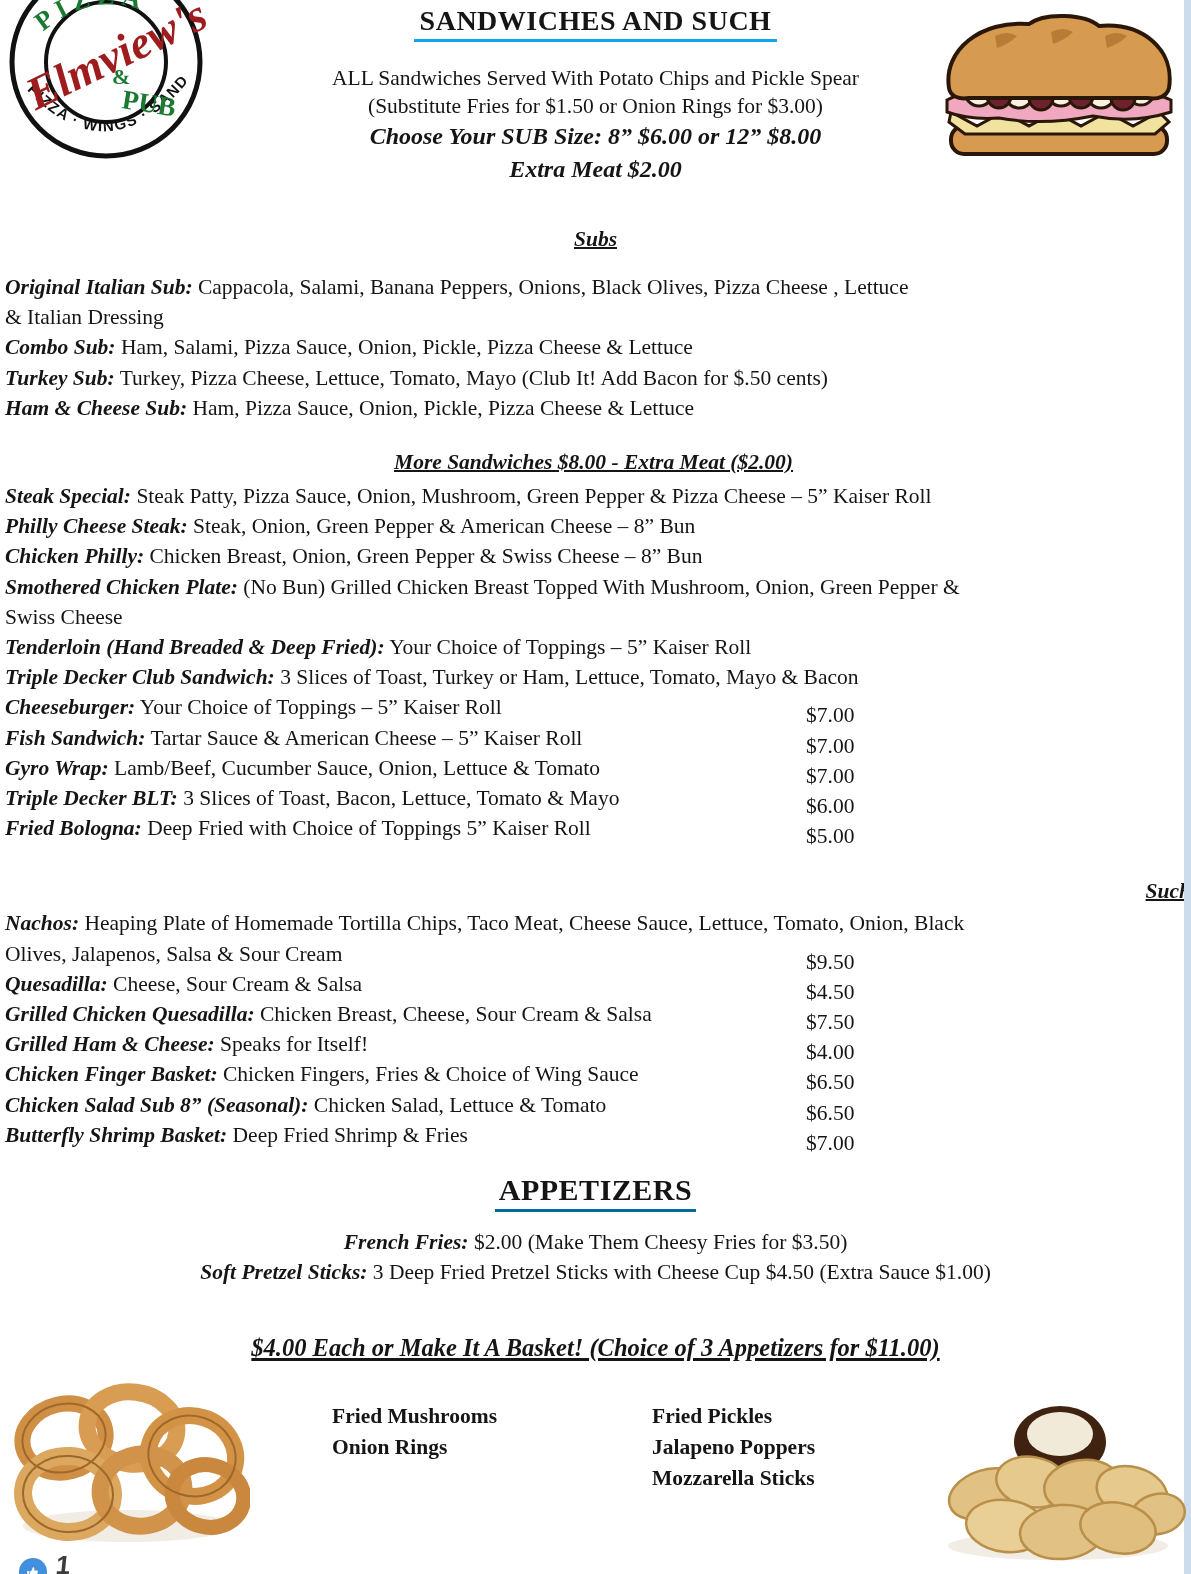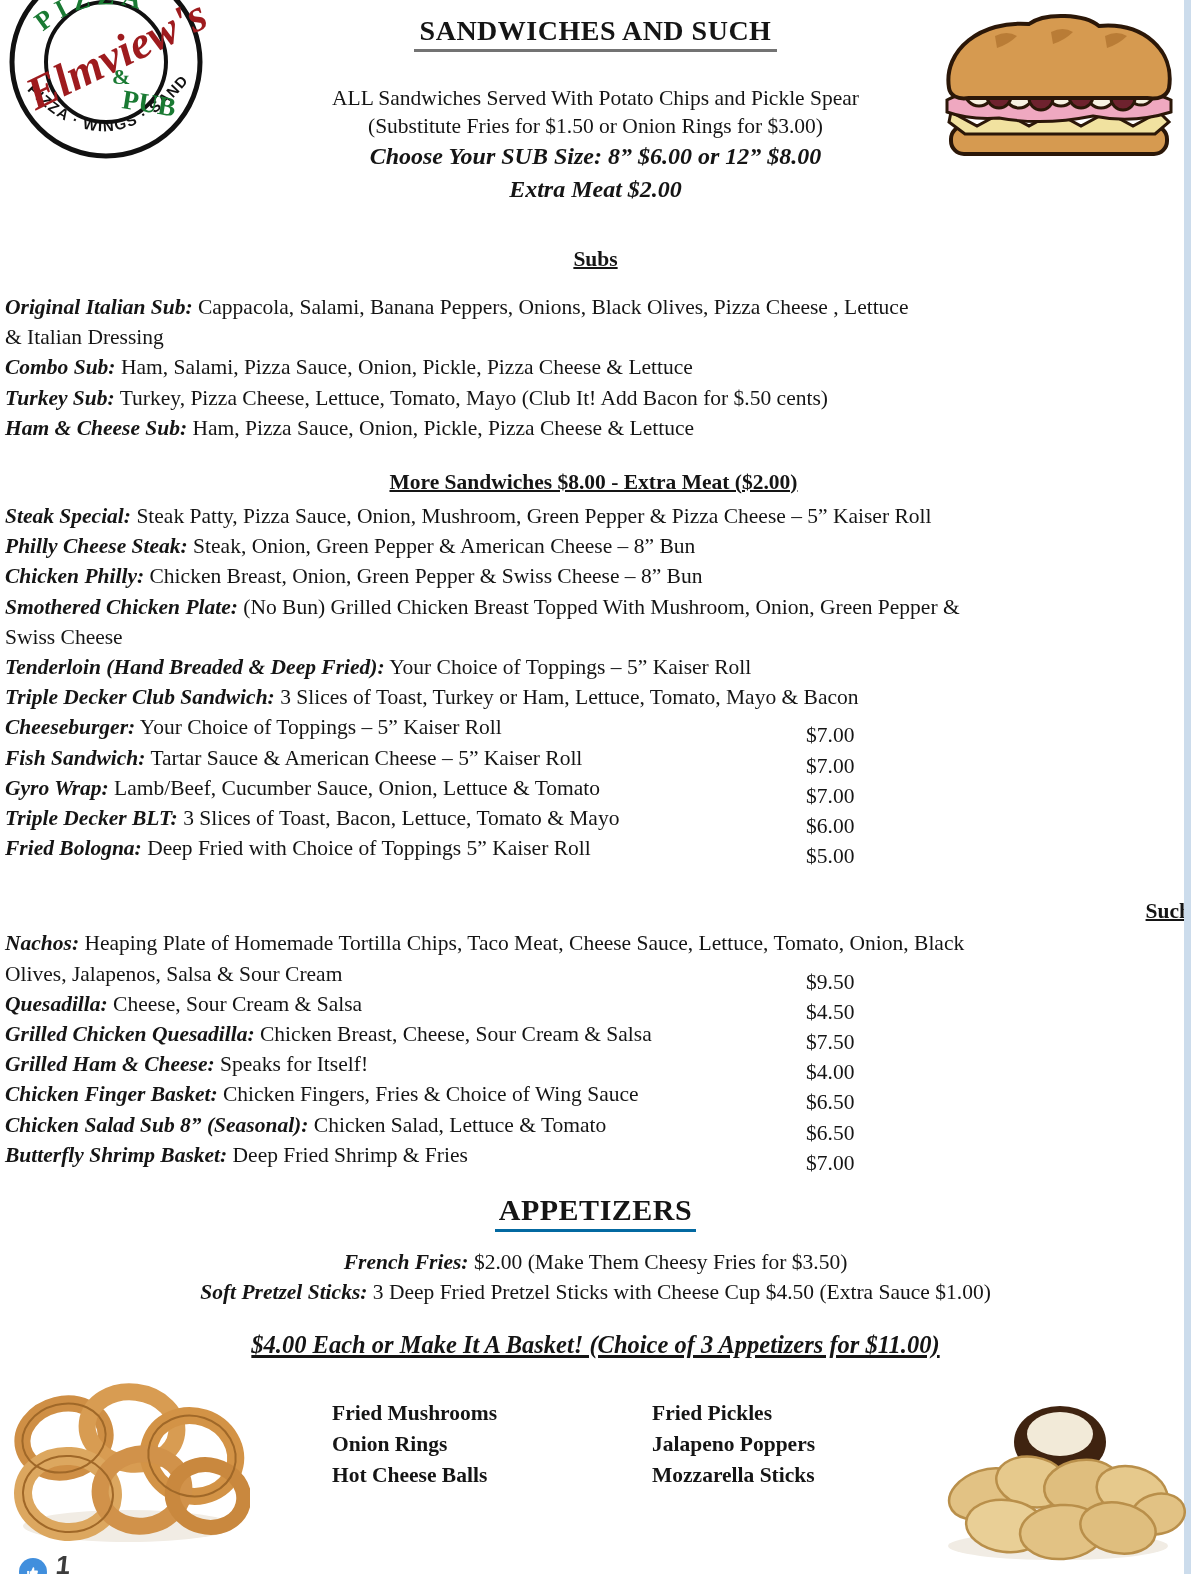--- a/index.html
+++ b/index.html
@@ -8,50 +8,50 @@
     background:#ffffff; color:#151515;
     font-family:"Liberation Serif", serif;
   }
   .edge-right{position:absolute; top:0; right:0; width:7px; height:100%; background:#ccdcec;}
 
   
   .logo-wrap{position:absolute; left:4px; top:-18px; width:208px; height:192px;}
   .sandwich-wrap{position:absolute; left:933px; top:8px; width:252px; height:150px;}
   .header{ text-align:center; padding-top:4px; }
   .page-title{
-    display:inline-block; margin:10px; font-size:28px; font-weight:bold; letter-spacing:.5px;
-    border-bottom:3px solid #737373; padding:0 6px 1px 6px; line-height:34px;
+    display:inline-block; margin:0; font-size:28px; font-weight:bold; letter-spacing:.5px;
+    border-bottom:3px solid #0ea5e9; padding:0 6px 1px 6px; line-height:34px;
   }
   .hline{font-size:21.5px; line-height:28px;}
   .hline.first{margin-top:22px;}
   .hline.bi{font-size:24px; font-weight:bold; font-style:italic; line-height:33px;}
 
   
   h2.section-heading{
-    margin:0; text-align:center; font-size:21.5px; font-weight:bold; 
+    margin:0; text-align:center; font-size:21.5px; font-weight:bold; font-style:italic;
     text-decoration:underline; text-decoration-thickness:2px;
   }
   .sec-subs .section-heading{margin:41px 0 20px 0;}
   .sec-more .section-heading{margin:27px 4px 6px 0;}
   .sec-such .section-heading{margin:36px 0 4px 0;text-align:right;}
   .menu-line{position:relative; padding-left:5px; font-size:21.5px; line-height:30.2px;}
   .item-label{font-weight:bold; font-style:italic; text-decoration-thickness:2.2px;}
   .price{position:absolute; left:806px; top:8px;}
   .note{position:absolute; left:878px; top:0; white-space:nowrap;}
 
   
   .appetizers{text-align:center;}
   .app-heading{
     display:inline-block; margin:22px 0 0 0; font-size:30px; font-weight:bold; letter-spacing:.5px;
     border-bottom:3px solid #0369a1; padding:0 4px 1px 4px; line-height:36px;
   }
   .app-line{font-size:21.5px; line-height:30px;}
   .app-line.first{margin-top:15px;}
   .basket-heading{
-    margin:22px 0 0 0; text-align:center; font-size:24.5px; font-weight:bold; font-style:italic;
+    margin:45px 0 0 0; text-align:center; font-size:24.5px; font-weight:bold; font-style:italic;
     text-decoration:underline; text-decoration-thickness:2.5px; line-height:32px;
   }
   .app-columns{display:flex; margin-top:37px; text-align:left;}
   .app-col{font-size:21.5px; font-weight:600; line-height:31px;}
   .app-col.c1{margin-left:332px; width:320px;}
 
   .rings-wrap{position:absolute; left:6px; top:1376px; width:244px; height:176px;}
   .bites-wrap{position:absolute; left:930px; top:1386px; width:256px; height:182px;}
 
   
@@ -164,21 +164,20 @@
     </div>
     <div class="app-line">
       <span class="item-label">Soft Pretzel Sticks:</span>
       <span class="item-text">3 Deep Fried Pretzel Sticks with Cheese Cup $4.50 (Extra Sauce $1.00)</span>
     </div>
     <div class="basket-heading">$4.00 Each or Make It A Basket! (Choice of 3 Appetizers for $11.00)</div>
     <div class="app-columns">
       <div class="app-col c1">
         <div>Fried Mushrooms</div>
         <div>Onion Rings</div>
-        <div>Hot Cheese Balls</div>
       </div>
       <div class="app-col c2">
         <div>Fried Pickles</div>
         <div>Jalapeno Poppers</div>
         <div>Mozzarella Sticks</div>
       </div>
     </div>
   </div>
 
   <div class="rings-wrap">

